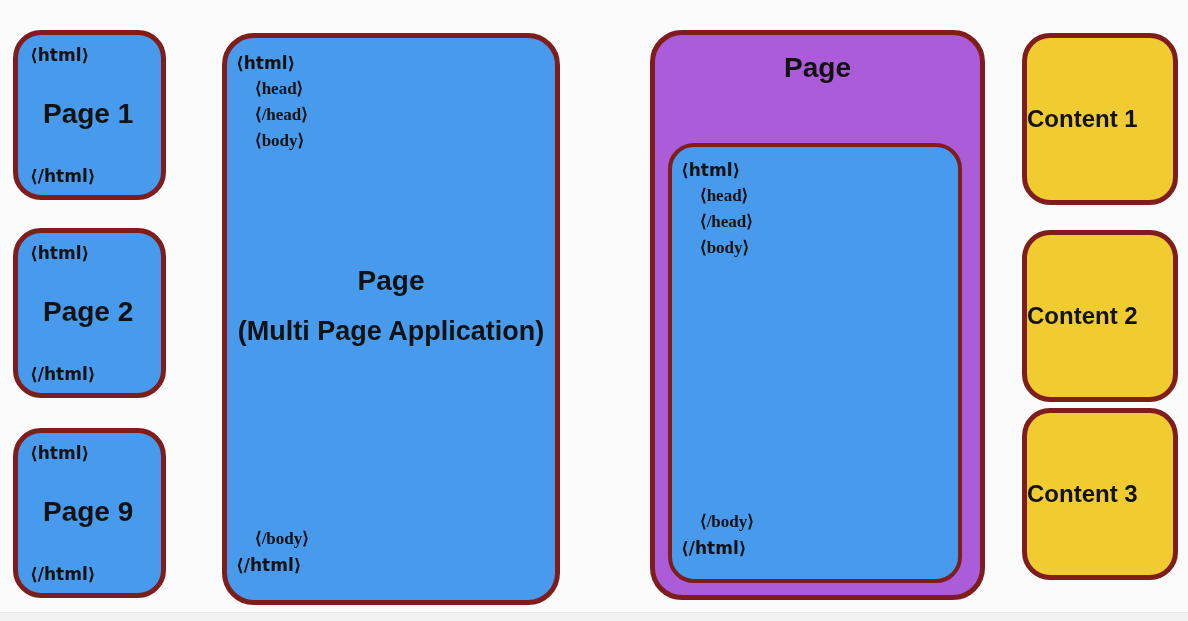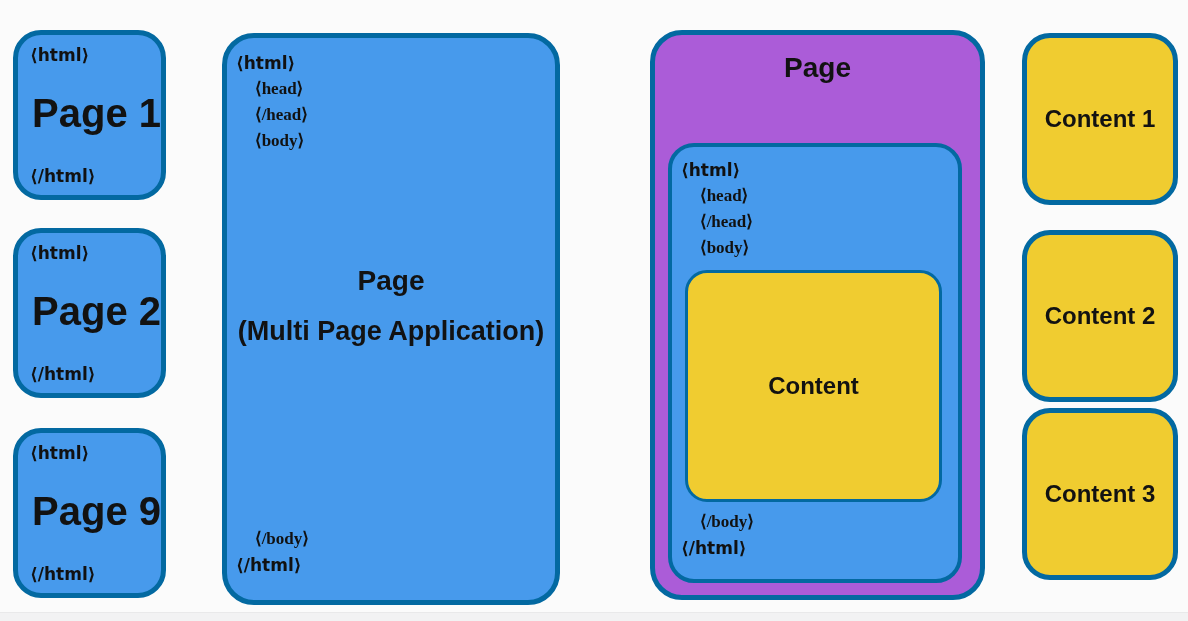--- a/index.html
+++ b/index.html
@@ -8,21 +8,21 @@
     width: 1188px;
     height: 621px;
     background: #fbfbfb;
     overflow: hidden;
     font-family: "Liberation Sans", "DejaVu Sans", sans-serif;
     color: #121212;
   }
   .box {
     position: absolute;
     box-sizing: border-box;
-    border: 5px solid #0369a1;
+    border: 5px solid #7f1d1d;
   }
   .blue   { background: #479aec; }
   .yellow { background: #f0cc30; }
   .purple { background: #ab5cd8; }
 
   .tag {
     font-family: "DejaVu Sans", "Liberation Sans", sans-serif;
     font-weight: 700;
     font-size: 17px;
     line-height: 26px;
@@ -36,22 +36,22 @@
     left: 13px;
     width: 153px;
     height: 170px;
     border-radius: 28px;
   }
   .page-box .open-tag  { position: absolute; top: 7px;  left: 12px; }
   .page-box .close-tag { position: absolute; bottom: 6px; left: 12px; }
   .page-box .page-label {
     position: absolute; top: 50%; left: 0; right: 0;
     transform: translateY(-54%);
-    text-align: right;
-    font-size: 40px; font-weight: 700;
+    text-align: left;
+    font-size: 28px; font-weight: 700; padding-left: 25px;
   }
 
   
   .mpa-box {
     left: 222px; top: 33px;
     width: 338px; height: 572px;
     border-radius: 32px;
   }
   .mpa-box .tags-top    { position: absolute; top: 12px; left: 9px; }
   .mpa-box .tags-bottom { position: absolute; bottom: 22px; left: 9px; }
@@ -81,21 +81,21 @@
     border-width: 3px;
     display: flex; align-items: center; justify-content: center;
   }
   .content-label { font-size: 24px; font-weight: 700; }
 
   
   .content-item {
     left: 1022px;
     width: 156px; height: 172px;
     border-radius: 28px;
-    display: flex; align-items: center; justify-content: center;
+    display: flex; align-items: center; justify-content: flex-start;
   }
 
   .footer-strip {
     position: absolute; left: 0; right: 0; bottom: 0;
     height: 8px; background: #f2f2f3;
     border-top: 1px solid #e9e9ea;
   }
 </style>
 </head>
 <body>
@@ -142,23 +142,20 @@
       <div class="title-main">Page</div>
     </div>
 
     <div class="box blue spa-inner">
       <div class="tags-top">
         <div class="tag">⟨html⟩</div>
         <div class="tag indent">⟨head⟩</div>
         <div class="tag indent">⟨/head⟩</div>
         <div class="tag indent">⟨body⟩</div>
       </div>
-      <div class="box yellow content-box">
-        <span class="content-label">Content</span>
-      </div>
       <div class="tags-bottom">
         <div class="tag indent">⟨/body⟩</div>
         <div class="tag">⟨/html⟩</div>
       </div>
     </div>
   </div>
 
   <div class="box yellow content-item" style="top:33px">
     <span class="content-label">Content 1</span>
   </div>

